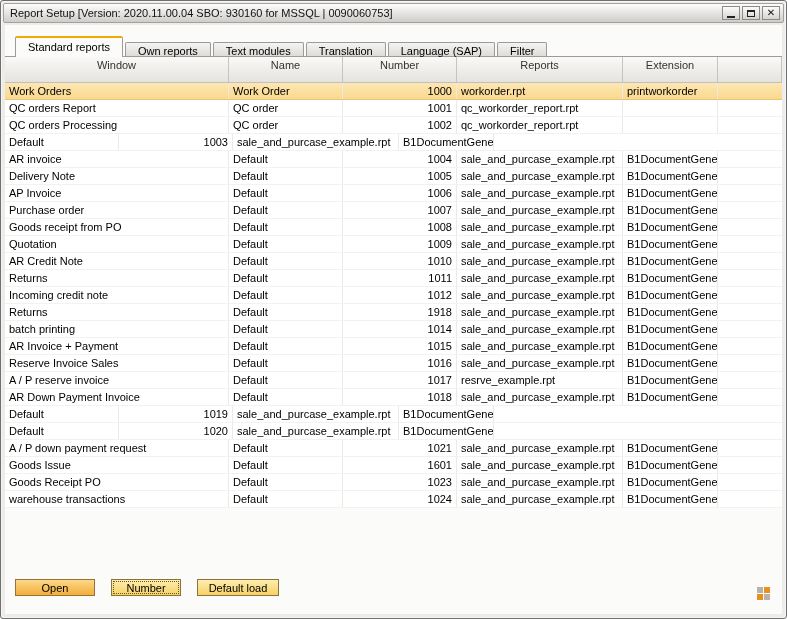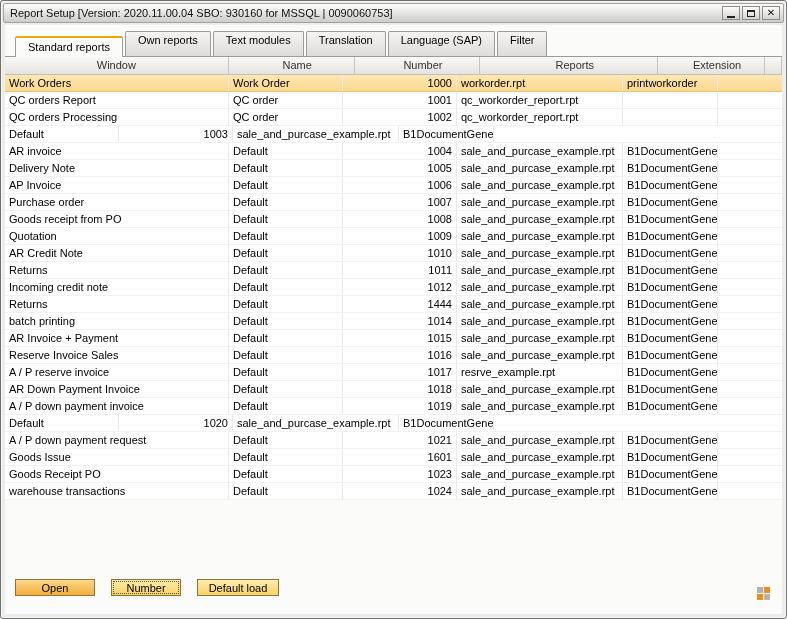--- a/index.html
+++ b/index.html
@@ -61,21 +61,21 @@
     position: absolute;
     top: 12px; left: 0; right: 0;
     height: 20px;
     padding-left: 10px;
     border-bottom: 1px solid #9d9b98;
     display: flex;
     align-items: flex-end;
     text-align: right;
   }
   .tab {
-    height: 25px;
+    height: 14px;
     line-height: 17px;
     padding: 0 12px;
     margin-right: 2px;
     border: 1px solid #9d9b98;
     border-bottom: none;
     border-radius: 2px 2px 0 0;
     background: linear-gradient(#f5f4f2, #dedcd8);
     white-space: nowrap;
     cursor: default;
   }
@@ -84,24 +84,23 @@
     line-height: 18px;
     margin-bottom: -1px;
     background: #fbfbf9;
     border-top: 2px solid #f0ab00;
   }
 
   
   .grid { position: absolute; top: 32px; left: 0; right: 0; }
   .thead {
     display: flex;
-    height: 18px;
+    height: 26px;
     background: linear-gradient(#faf9f8, #e5e3df);
     border-bottom: 1px solid #c2c0bc;
-    gap: 12px;
   }
   .thead .tcell {
     border-right: 1px solid #c6c4c0;
     text-align: center;
     padding: 0 2px;
     line-height: 16px;
     color: #333;
   }
   .trow {
     display: flex;
@@ -317,21 +316,21 @@
             <div class="tcell c0">Incoming credit note</div>
             <div class="tcell c1">Default</div>
             <div class="tcell c2">1012</div>
             <div class="tcell c3">sale_and_purcase_example.rpt</div>
             <div class="tcell c4">B1DocumentGener</div>
             <div class="tcell c5"></div>
           </div>
           <div class="trow">
             <div class="tcell c0">Returns</div>
             <div class="tcell c1">Default</div>
-            <div class="tcell c2">1444</div>
+            <div class="tcell c2">1918</div>
             <div class="tcell c3">sale_and_purcase_example.rpt</div>
             <div class="tcell c4">B1DocumentGener</div>
             <div class="tcell c5"></div>
           </div>
           <div class="trow">
             <div class="tcell c0">batch printing</div>
             <div class="tcell c1">Default</div>
             <div class="tcell c2">1014</div>
             <div class="tcell c3">sale_and_purcase_example.rpt</div>
             <div class="tcell c4">B1DocumentGener</div>
@@ -363,21 +362,20 @@
           </div>
           <div class="trow">
             <div class="tcell c0">AR Down Payment Invoice</div>
             <div class="tcell c1">Default</div>
             <div class="tcell c2">1018</div>
             <div class="tcell c3">sale_and_purcase_example.rpt</div>
             <div class="tcell c4">B1DocumentGener</div>
             <div class="tcell c5"></div>
           </div>
           <div class="trow">
-            <div class="tcell c0">A / P down payment invoice</div>
             <div class="tcell c1">Default</div>
             <div class="tcell c2">1019</div>
             <div class="tcell c3">sale_and_purcase_example.rpt</div>
             <div class="tcell c4">B1DocumentGener</div>
             <div class="tcell c5"></div>
           </div>
           <div class="trow">
             <div class="tcell c1">Default</div>
             <div class="tcell c2">1020</div>
             <div class="tcell c3">sale_and_purcase_example.rpt</div>

